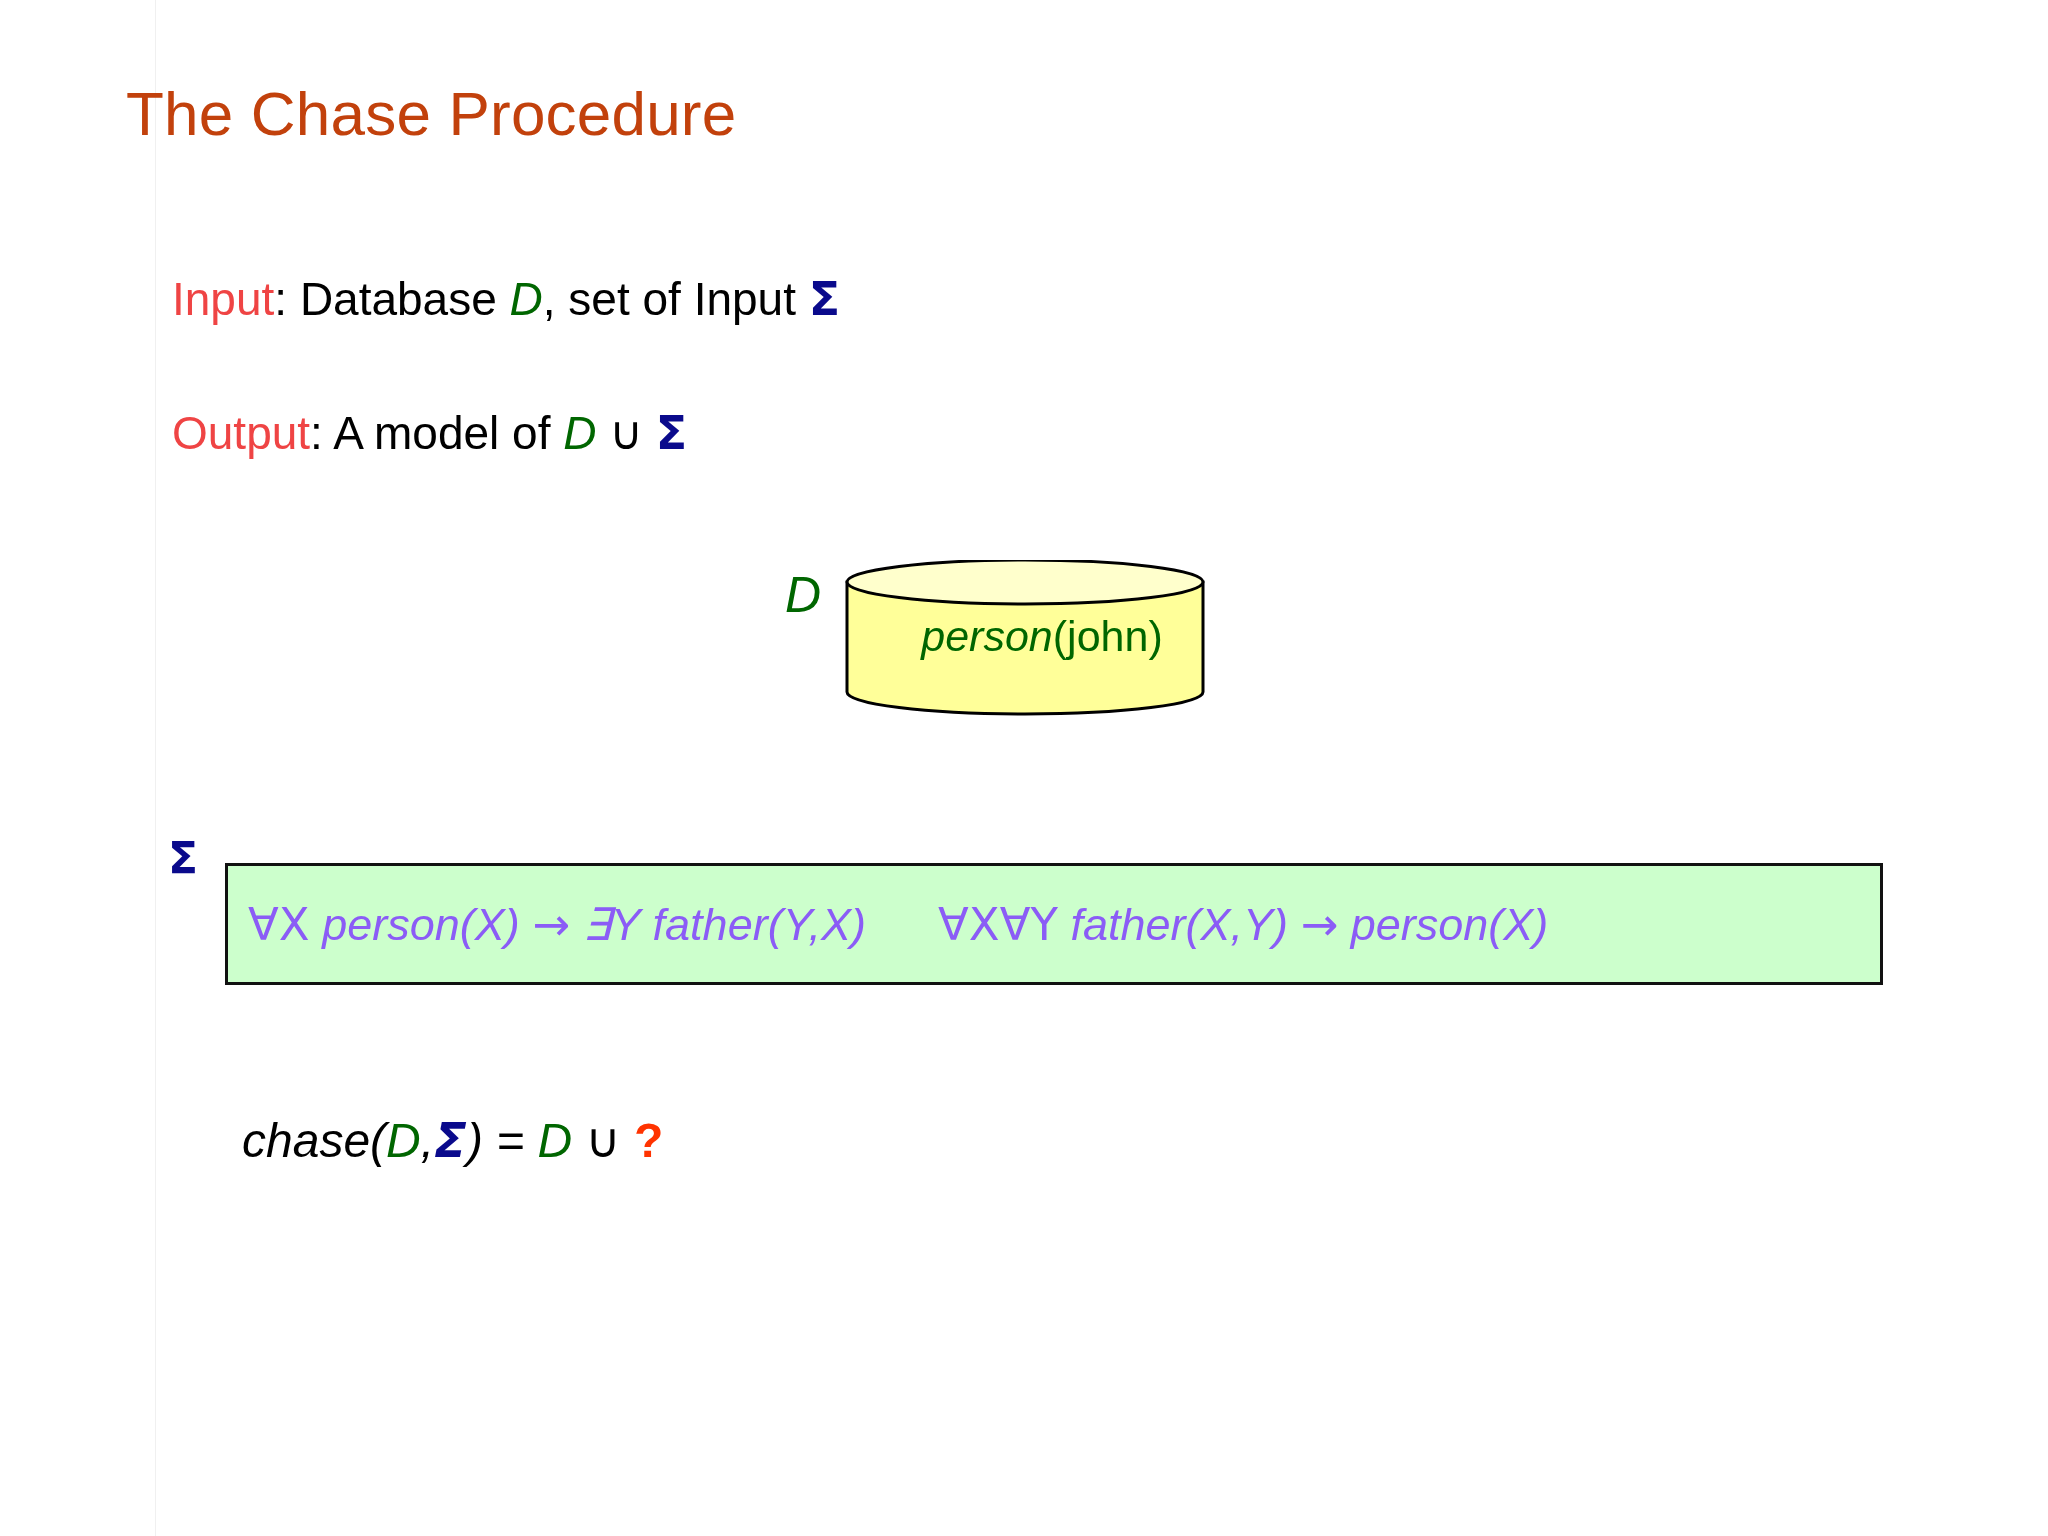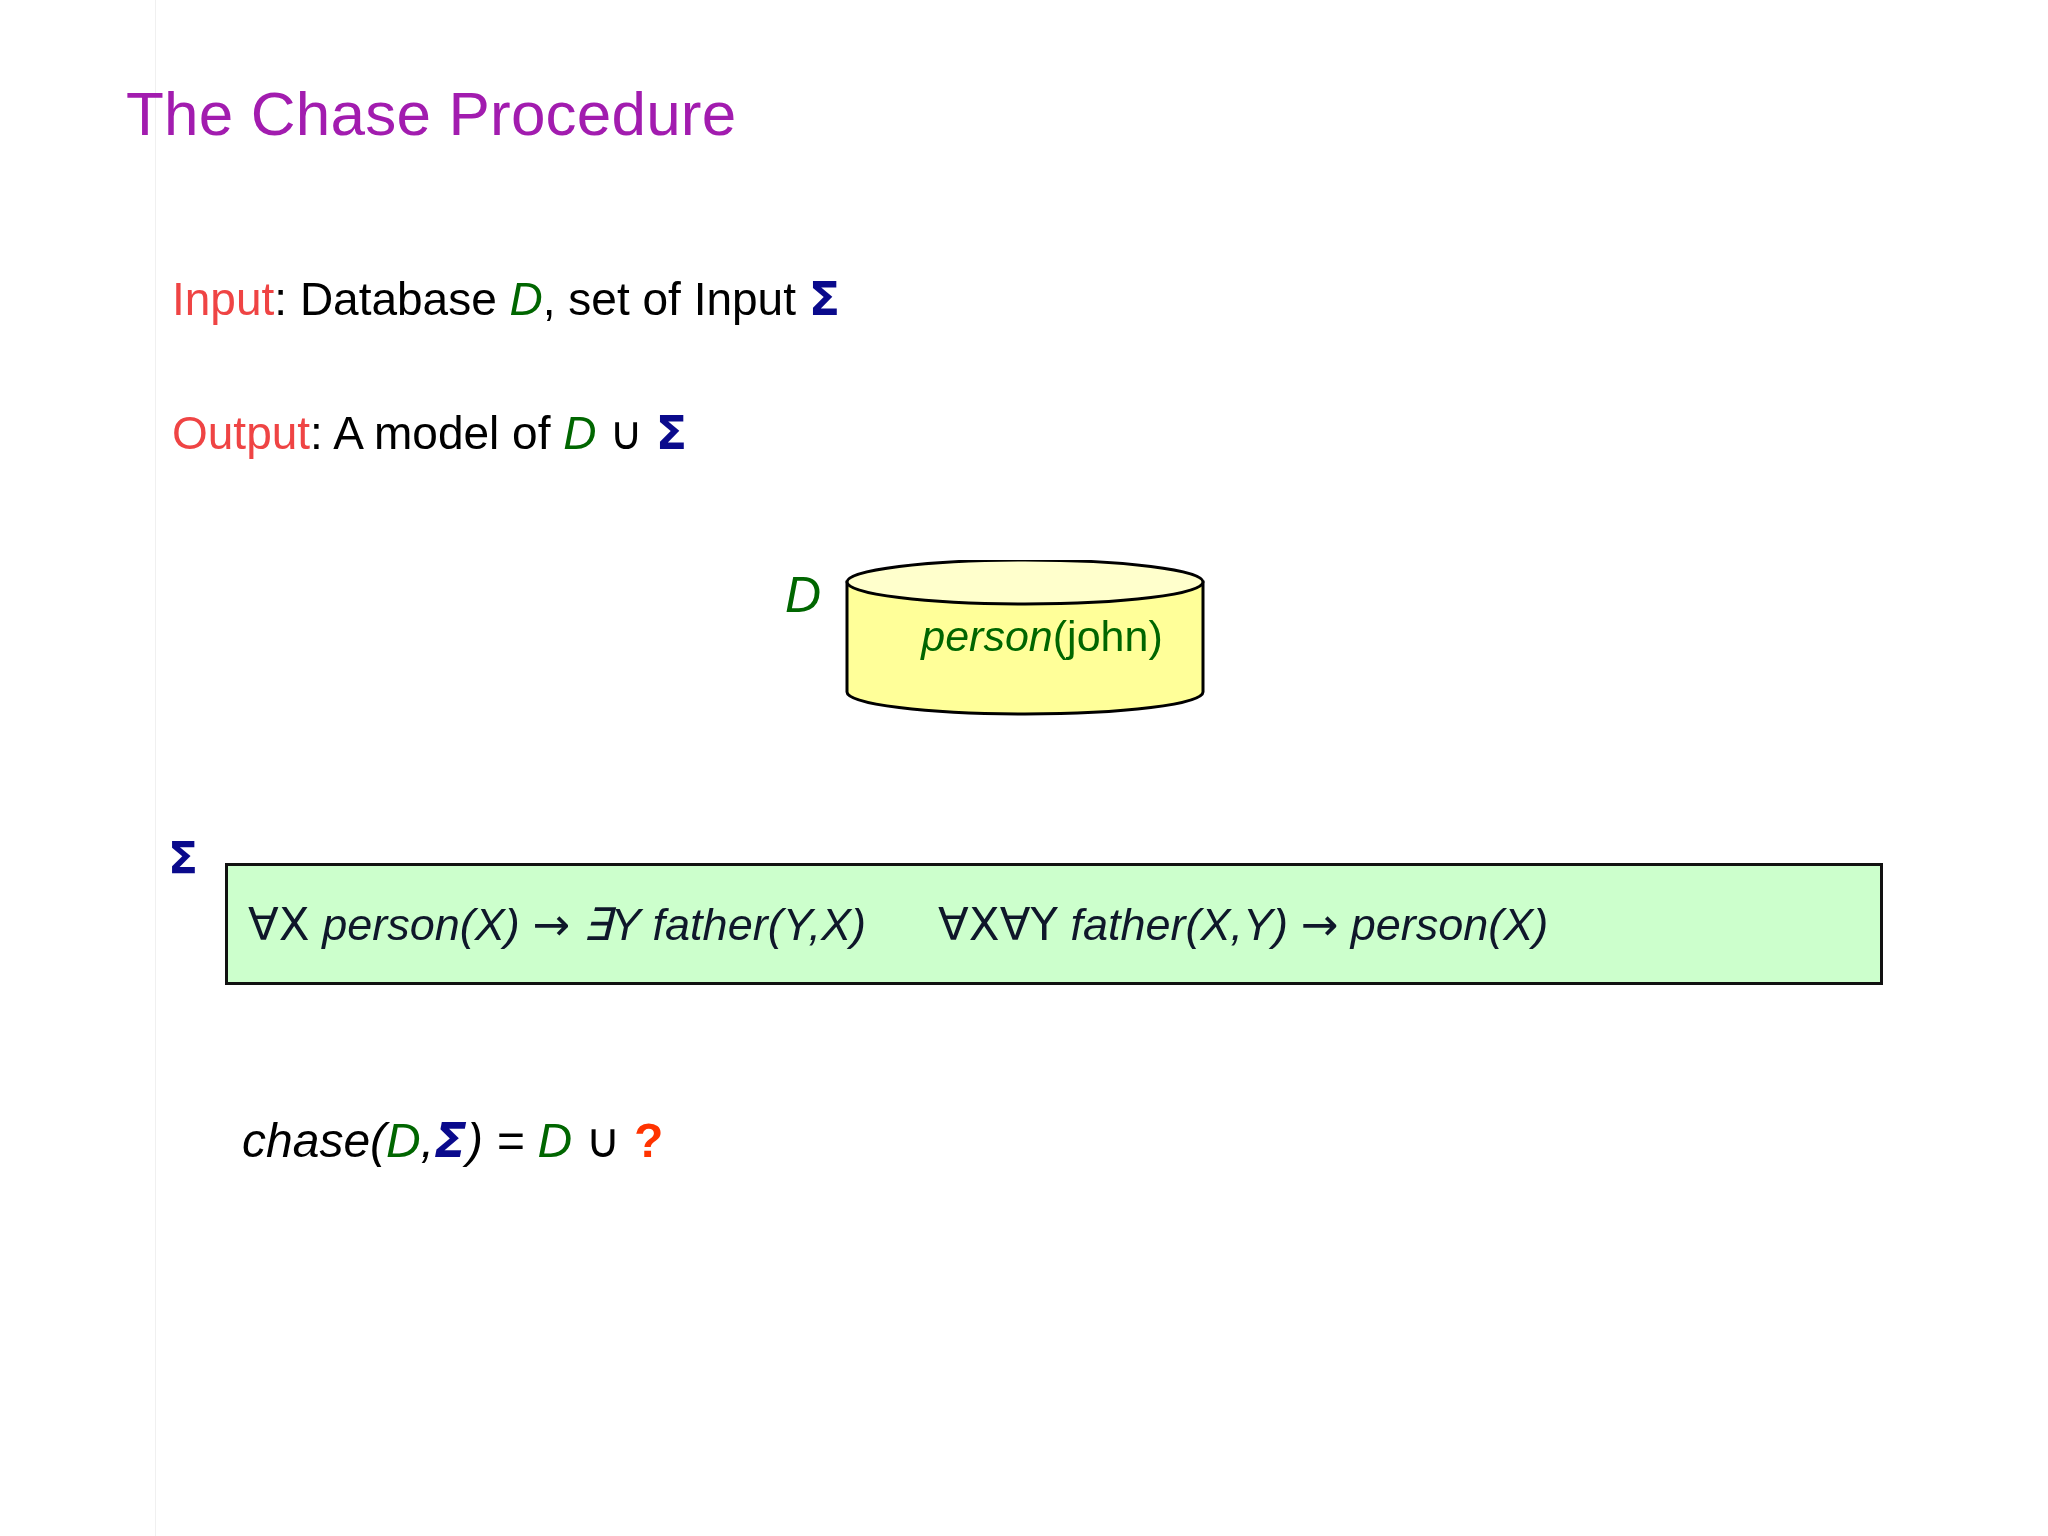--- a/index.html
+++ b/index.html
@@ -25,21 +25,21 @@
     height: 1536px;
     background: #f0f0f0;
   }
 
   .slide-title {
     position: absolute;
     left: 126px;
     top: 78px;
     font-size: 62px;
     font-weight: 400;
-    color: #a21caf;
+    color: #c2410c;
     letter-spacing: 0.2px;
     white-space: nowrap;
   }
 
   .line {
     position: absolute;
     white-space: nowrap;
     font-size: 46px;
     color: #000000;
   }
@@ -107,21 +107,21 @@
     left: 0;
     top: 0;
     width: 100%;
     height: 100%;
     display: flex;
     align-items: center;
   }
   .tgd {
     font-size: 45px;
     font-style: italic;
-    color: #0f172a;
+    color: #8b5cf6;
     white-space: nowrap;
   }
   .tgd-1 { margin-left: 20px; }
   .tgd-2 { margin-left: 72px; }
   .lg { font-family: "DejaVu Sans", sans-serif; font-style: normal; }
 
   
   .chase-line {
     position: absolute;
     left: 242px;

